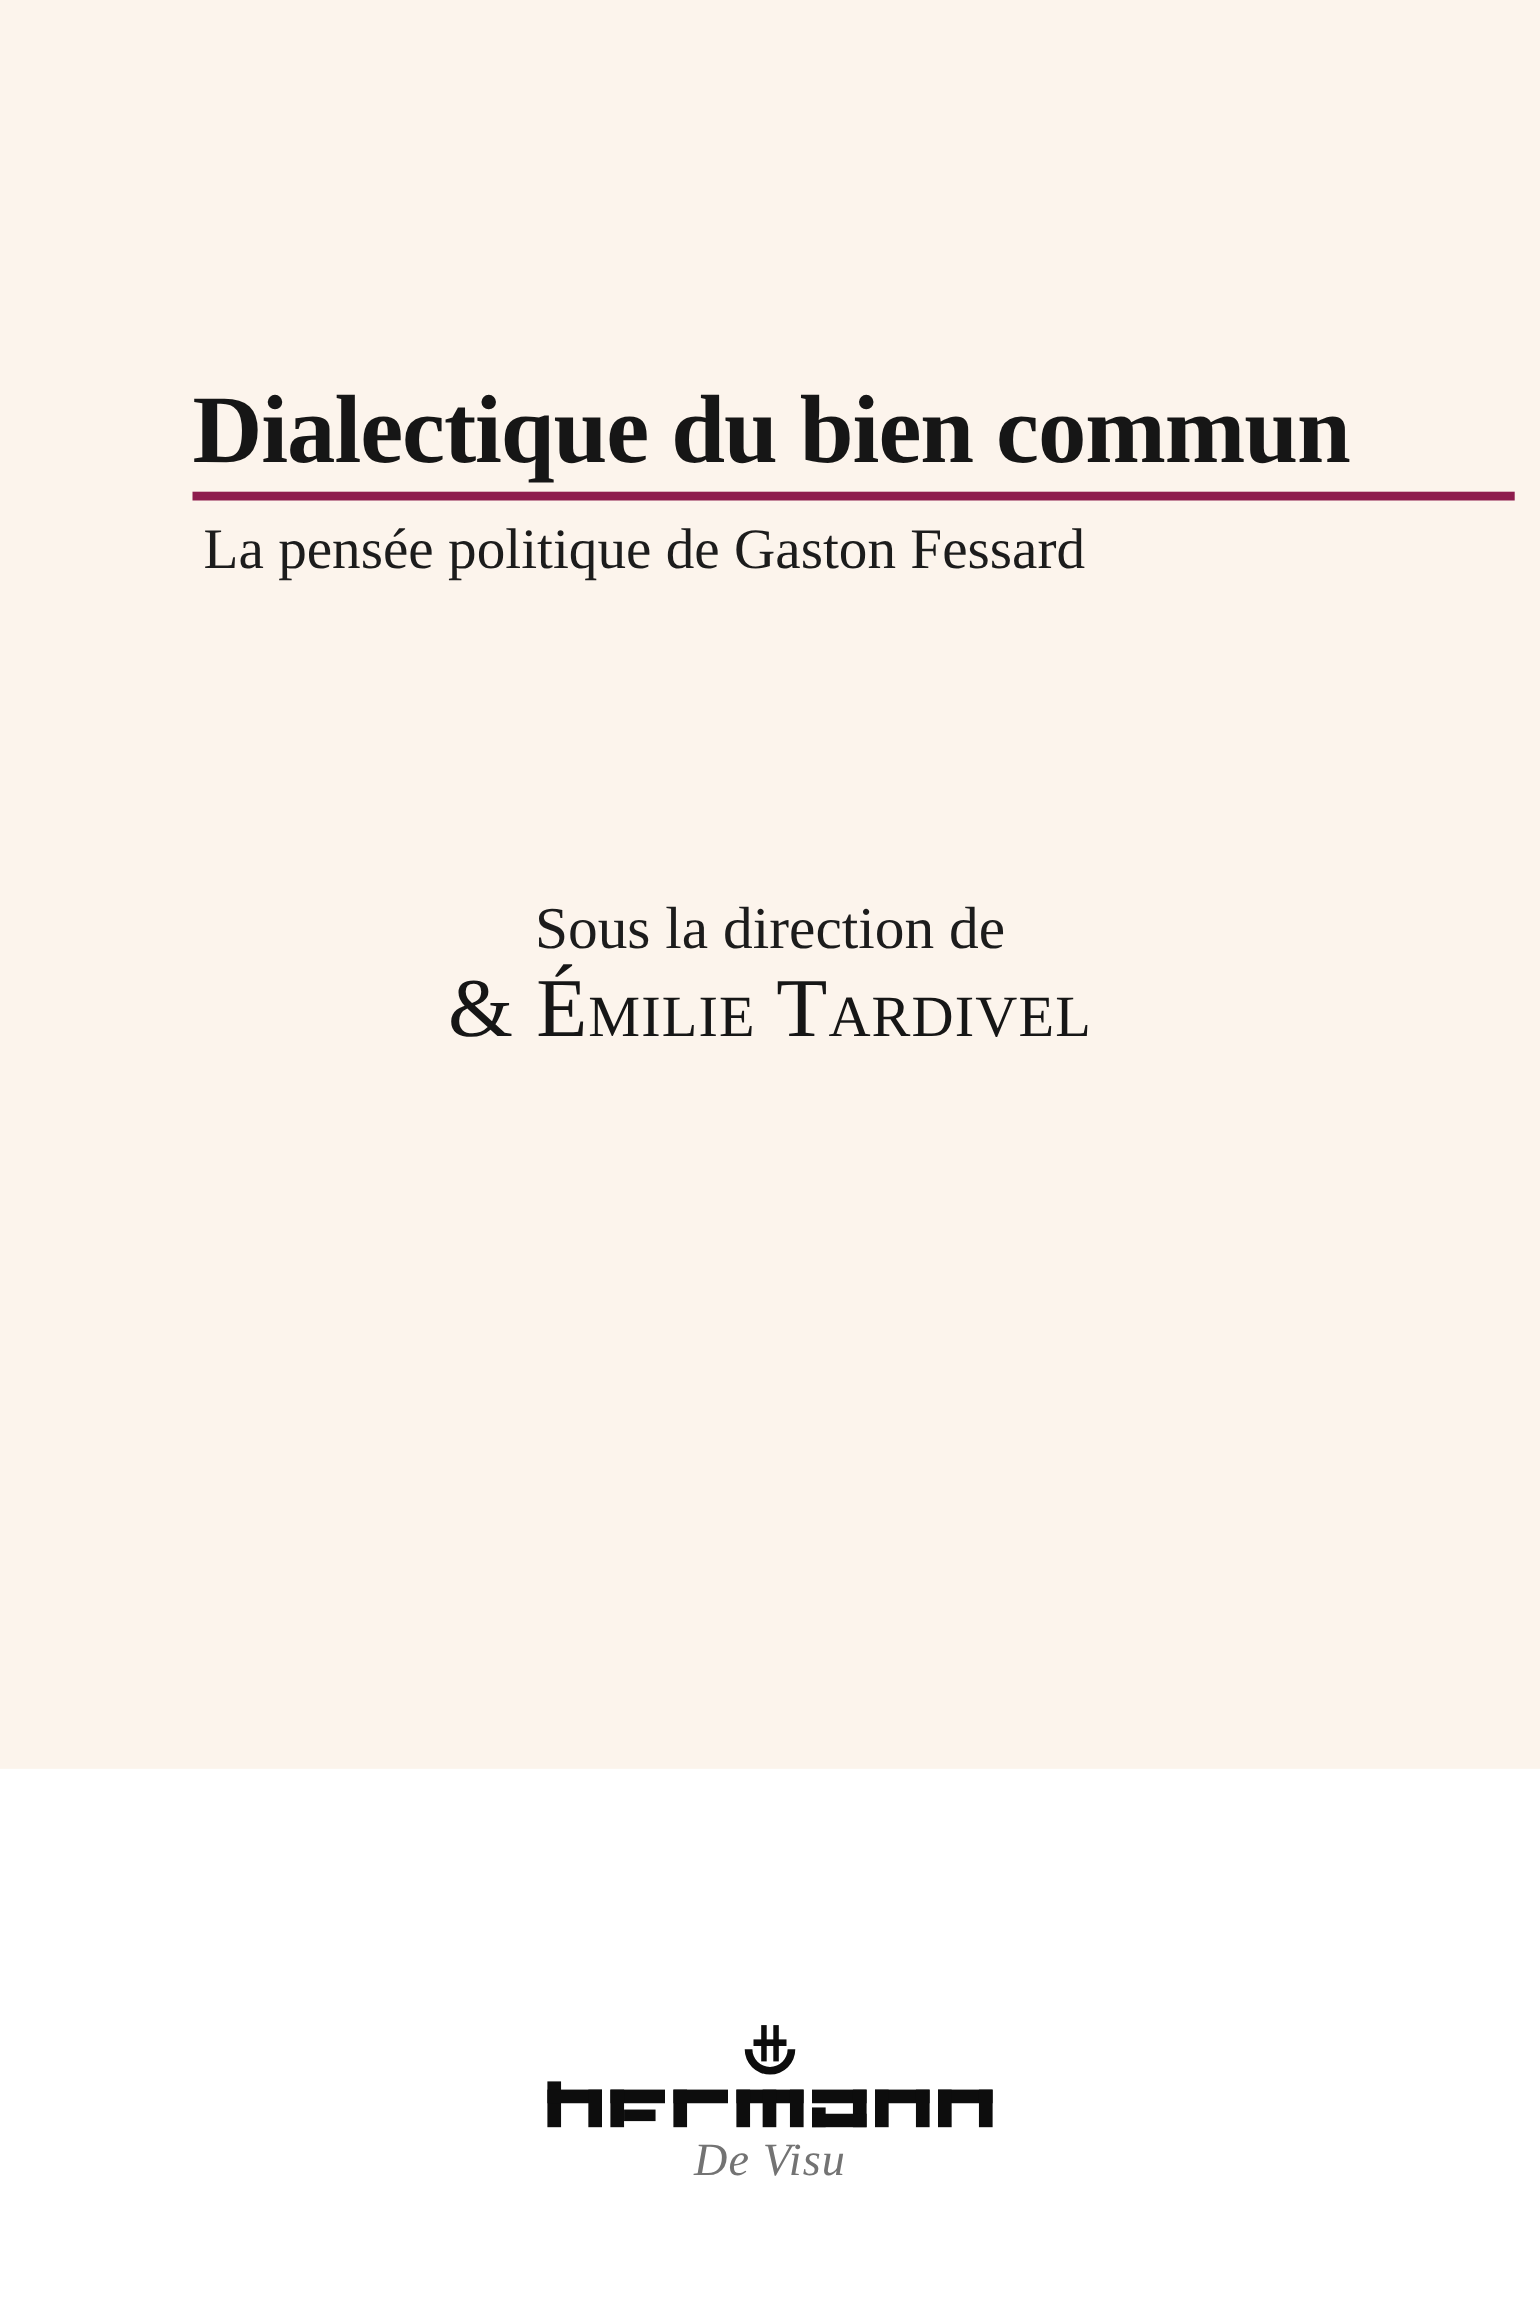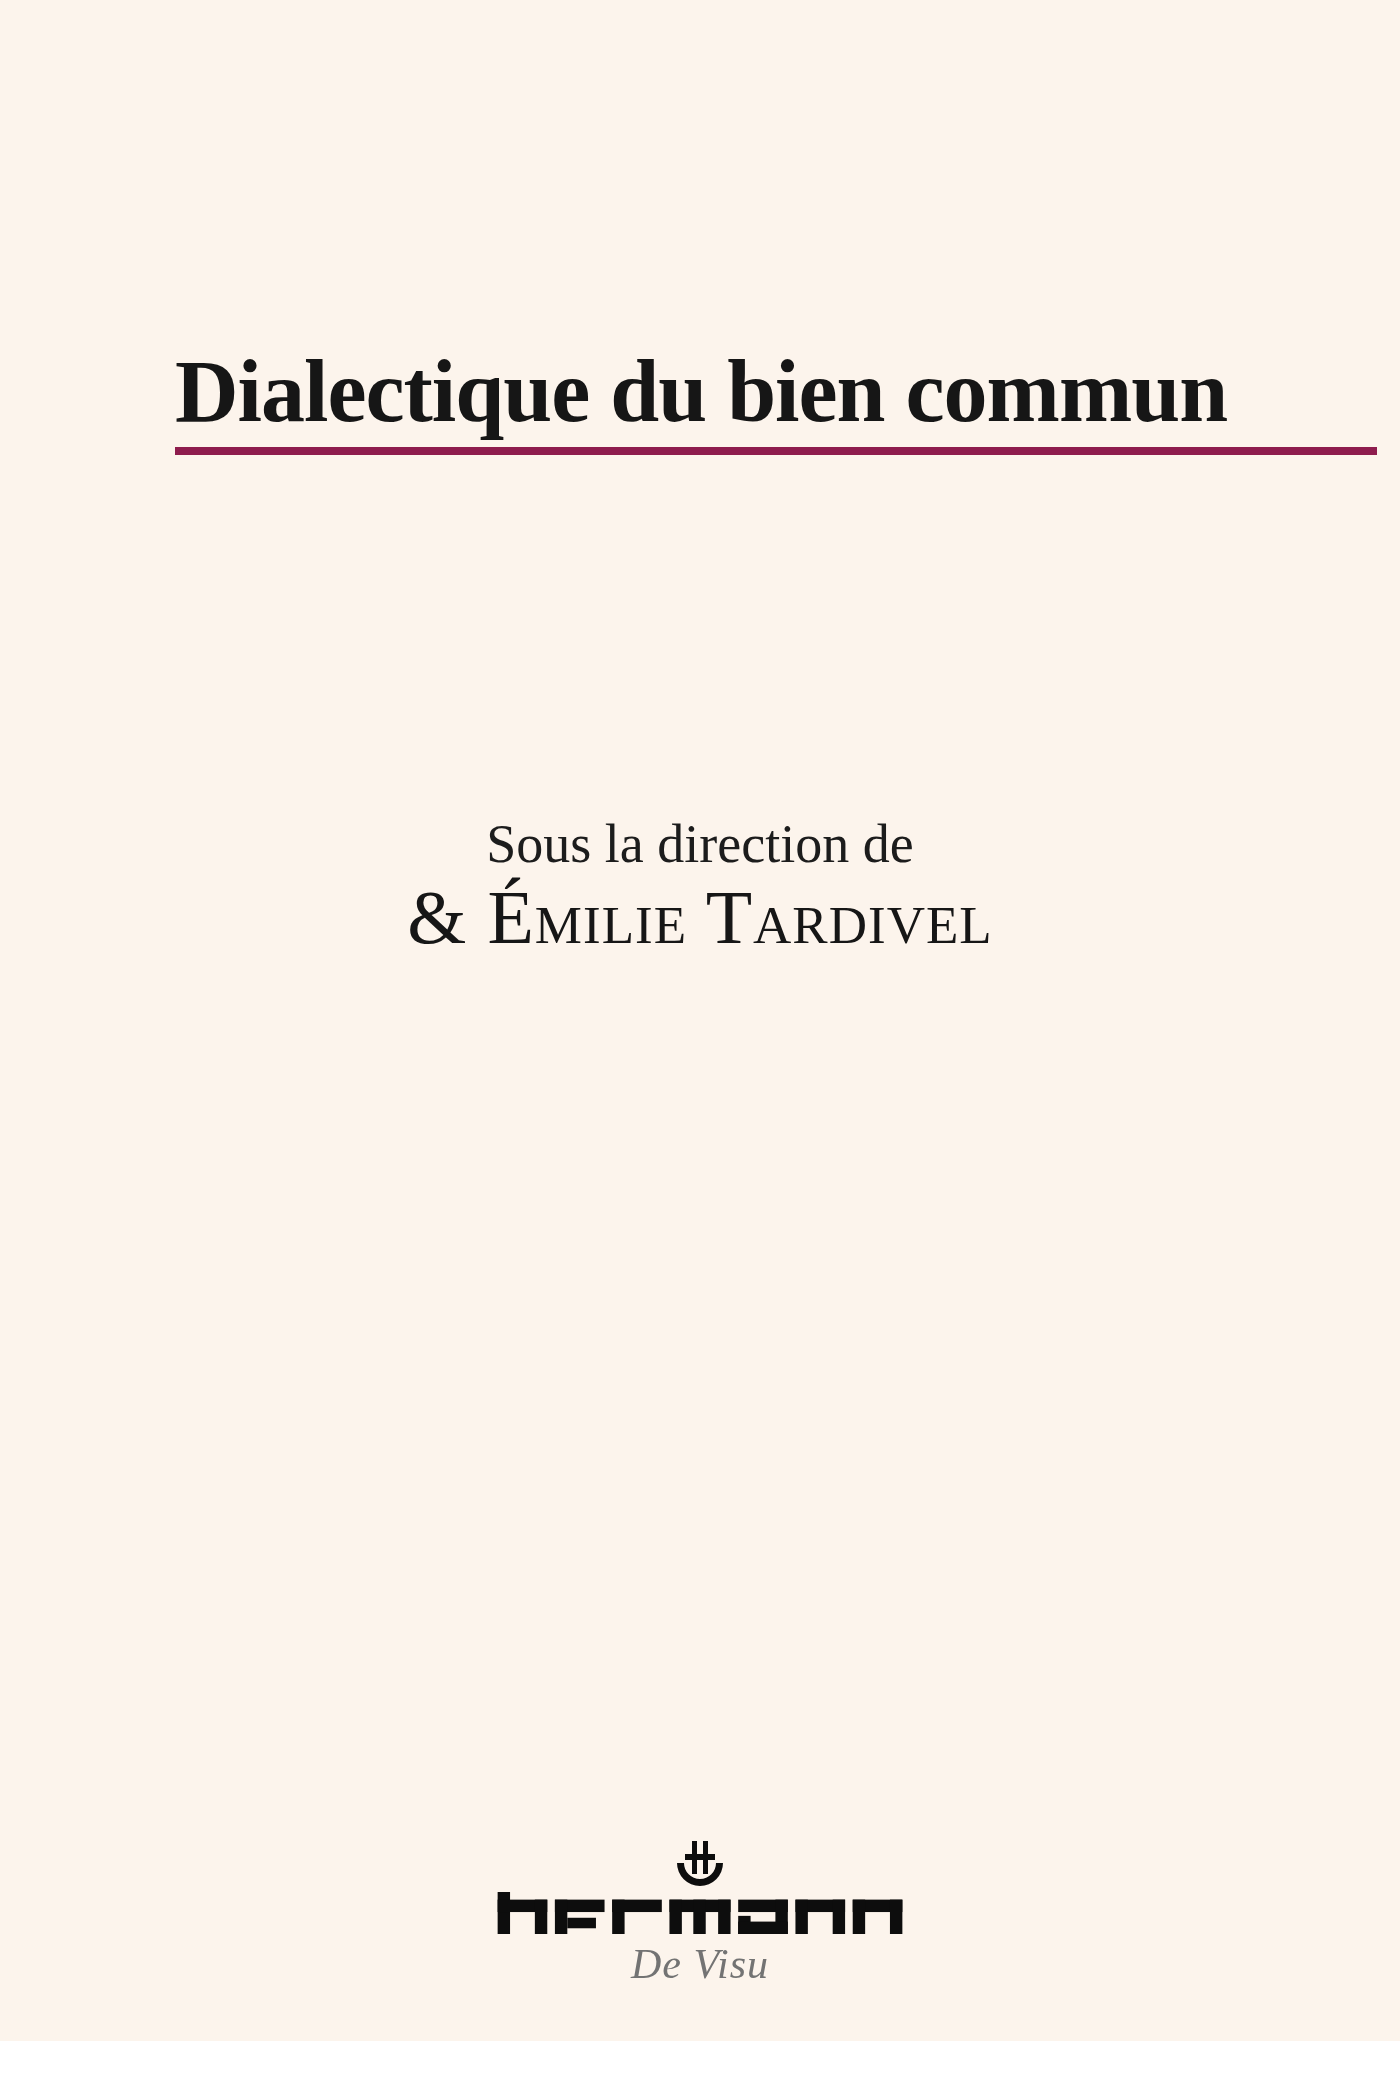--- a/index.html
+++ b/index.html
@@ -1,18 +1,18 @@
 <!DOCTYPE html>
 <html><head>
 <meta charset="utf-8">
 <style>
   html,body{margin:0;padding:0;}
   body{width:1400px;height:2097px;overflow:hidden;}
   .cover{
-    position:relative;width:1400px;height:2041px;
+    position:relative;width:1400px;height:1608px;
     background:#fcf4ec;color:#181818;
     font-family:"Liberation Serif", serif;
   }
   
   .title-block{position:absolute;left:175px;top:348px;width:1202px;}
   .title{
     margin:0;font-size:88px;font-weight:700;line-height:1;
     letter-spacing:-1px;white-space:nowrap;color:#161616;
   }
   .rule{height:8px;width:100%;background:#8e1c4d;margin-top:11px;}
@@ -35,20 +35,21 @@
   }
 </style>
 </head>
 <body>
 
 <div class="cover">
 
   <div class="title-block">
     <h1 class="title">Dialectique du bien commun</h1>
     <div class="rule"></div>
+    <h2 class="subtitle">La pensée politique de Gaston Fessard</h2>
   </div>
 
   <div class="editors">
     <div class="direction">Sous la direction de</div>
     <div class="names">&amp; Émilie Tardivel</div>
   </div>
 
   <div class="publisher">
     <svg class="logo-glyph" viewBox="0 0 48 48" xmlns="http://www.w3.org/2000/svg" fill="#0d0d0d">
       <path d="M1,22 A23,23 0 0 0 47,22 L40,22 A16,16 0 0 1 8,22 Z"></path>

